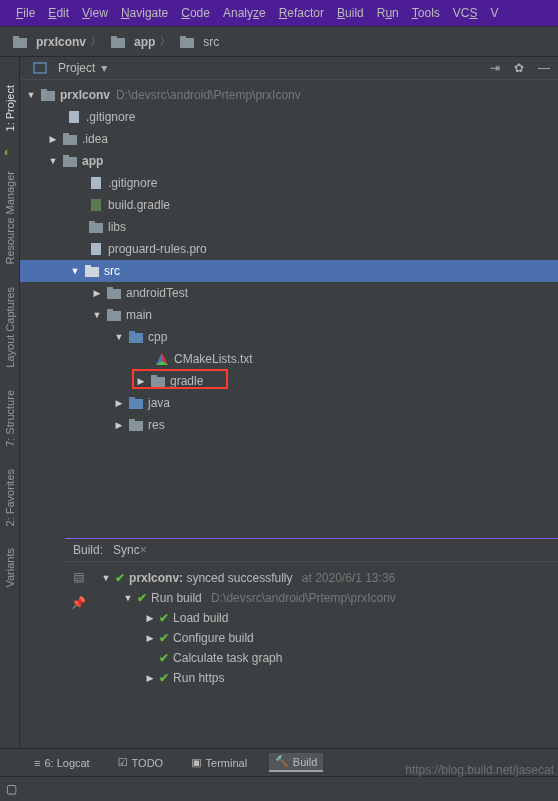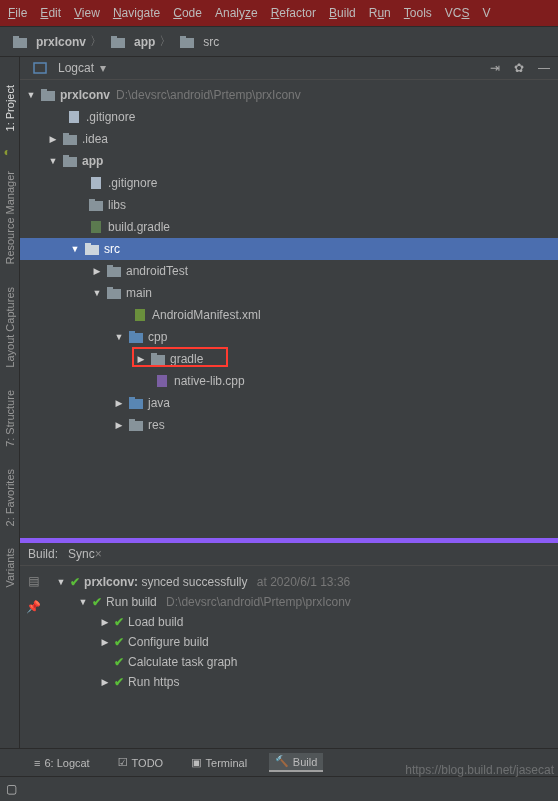--- a/index.html
+++ b/index.html
@@ -1,17 +1,17 @@
 <!DOCTYPE html>
 <html><head>
 <meta charset="utf-8">
 <style>
 * { margin: 0; padding: 0; box-sizing: border-box; font-family: "Segoe UI", Arial, sans-serif; }
 body { background: #3c3f41; color: #bbbbbb; font-size: 12px; width: 558px; height: 801px; overflow: hidden; position: relative; }
-.menubar { display: flex; gap: 1px; padding: 4px 2px; background: #7f1d1d; border-bottom: 1px solid #2b2b2b; }
+.menubar { display: flex; gap: 1px; padding: 4px 10px; background: #4c1d95; border-bottom: 1px solid #2b2b2b; }
 .menubar span { padding: 2px 6px; cursor: default; }
 .menubar span u { text-decoration: underline; }
 .breadcrumb { display: flex; align-items: center; gap: 4px; padding: 6px 8px; background: #3c3f41; border-bottom: 1px solid #2b2b2b; }
 .bc-sep { color: #888; }
 .content-wrap { display: flex; height: calc(100% - 90px); }
 .sidebar-left { width: 20px; background: #3c3f41; border-right: 1px solid #2b2b2b; display: flex; flex-direction: column; align-items: center; padding-top: 20px; gap: 6px; }
 .sidebar-left .vtab { writing-mode: vertical-rl; transform: rotate(180deg); font-size: 11px; color: #999; padding: 8px 2px; cursor: default; }
 .sidebar-left .vtab.active { color: #ddd; }
 .sidebar-left .vicon { width: 12px; height: 12px; color: #8a9a33; }
 .main-panel { flex: 1; display: flex; flex-direction: column; }
@@ -21,21 +21,21 @@
 .tree { flex: 1; overflow: auto; padding: 4px 0; background: #3c3f41; }
 .row { display: flex; align-items: center; height: 22px; padding-left: 6px; white-space: nowrap; }
 .row.selected { background: #4b6eaf; color: #fff; }
 .arrow { width: 10px; display: inline-block; color: #ccc; font-size: 9px; text-align: center; }
 .ficon { width: 16px; height: 14px; display: inline-flex; align-items: center; justify-content: center; margin: 0 4px; }
 .folder { color: #87939a; }
 .folder.blue { color: #5986b3; }
 .folder.proj { color: #87939a; }
 .label { color: #bbbbbb; }
 .label.dim { color: #777; margin-left: 6px; }
-.build-panel { border-top: 5px solid #8b5cf6; background: #3c3f41; height: 230px; display: flex; flex-direction: column; }
+.build-panel { border-top: 1px solid #8b5cf6; background: #3c3f41; height: 230px; display: flex; flex-direction: column; margin-left: 45px; }
 .build-tabs { display: flex; align-items: center; padding: 4px 8px; gap: 10px; border-bottom: 1px solid #4a4a4a; }
 .build-tabs .tab { display: flex; align-items: flex-start; }
 .build-body { flex: 1; display: flex; }
 .build-sidebar { width: 28px; display: flex; flex-direction: column; align-items: center; padding-top: 8px; gap: 12px; color: #888; }
 .build-tree { flex: 1; padding: 6px 4px; overflow: auto; }
 .brow { display: flex; align-items: center; height: 20px; white-space: nowrap; }
 .check { color: #5bbd3a; margin: 0 4px; font-weight: bold; }
 .footer { position: absolute; bottom: 24px; left: 0; right: 0; display: flex; align-items: center; gap: 16px; padding: 4px 28px; background: #3c3f41; border-top: 1px solid #2b2b2b; border-bottom: 1px solid #2b2b2b; font-size: 11px; }
 .footer .ftab { display: flex; align-items: center; gap: 4px; padding: 2px 6px; }
 .footer .ftab.active { background: #515658; border-bottom: 2px solid #a0a0a0; }
@@ -101,21 +101,21 @@
 
   <div class="main-panel">
 
     <div class="proj-header">
       <div class="title">
         <span class="ficon">
             <svg width="14" height="12">
               <rect width="12" height="10" x="1" y="1" fill="none" stroke="#5986b3" stroke-width="1.5"></rect>
             </svg>
           </span>
-        <span>Logcat</span>
+        <span>Project</span>
         <span style="color:#aaa">▾</span>
       </div>
       <div class="tools">
         <span>⇥</span>
         <span>✿</span>
         <span>—</span>
       </div>
     </div>
 
     <div class="tree">
@@ -160,36 +160,44 @@
       </div>
       <div class="row" style="padding-left:64px">
         <span class="ficon">
             <svg width="12" height="14">
               <rect width="10" height="12" x="1" y="1" fill="#a9b7c6"></rect>
             </svg>
           </span>
         <span class="label">.gitignore</span>
       </div>
       <div class="row" style="padding-left:64px">
-        <span class="ficon folder">
-            <svg width="14" height="12">
-              <rect width="14" height="10" y="2" fill="#87939a"></rect>
-              <rect width="6" height="3" fill="#87939a"></rect>
-            </svg>
-          </span>
-        <span class="label">libs</span>
-      </div>
-      <div class="row" style="padding-left:64px">
         <span class="ficon">
             <svg width="12" height="14">
               <rect width="10" height="12" x="1" y="1" fill="#5b7a4f"></rect>
             </svg>
           </span>
         <span class="label">build.gradle</span>
       </div>
+      <div class="row" style="padding-left:64px">
+        <span class="ficon folder">
+            <svg width="14" height="12">
+              <rect width="14" height="10" y="2" fill="#87939a"></rect>
+              <rect width="6" height="3" fill="#87939a"></rect>
+            </svg>
+          </span>
+        <span class="label">libs</span>
+      </div>
+      <div class="row" style="padding-left:64px">
+        <span class="ficon">
+            <svg width="12" height="14">
+              <rect width="10" height="12" x="1" y="1" fill="#a9b7c6"></rect>
+            </svg>
+          </span>
+        <span class="label">proguard-rules.pro</span>
+      </div>
       <div class="row selected" style="padding-left:50px">
         <span class="arrow" style="color:#fff">▼</span>
         <span class="ficon folder">
             <svg width="14" height="12">
               <rect width="14" height="10" y="2" fill="#cdd6dd"></rect>
               <rect width="6" height="3" fill="#cdd6dd"></rect>
             </svg>
           </span>
         <span class="label" style="color:#fff">src</span>
       </div>
@@ -205,57 +213,51 @@
       </div>
       <div class="row" style="padding-left:72px">
         <span class="arrow">▼</span>
         <span class="ficon folder">
             <svg width="14" height="12">
               <rect width="14" height="10" y="2" fill="#87939a"></rect>
               <rect width="6" height="3" fill="#87939a"></rect>
             </svg>
           </span>
         <span class="label">main</span>
-      </div>
-      <div class="row" style="padding-left:108px">
-        <span class="ficon">
-            <svg width="12" height="14">
-              <rect width="10" height="12" x="1" y="1" fill="#6a8f3c"></rect>
-            </svg>
-          </span>
-        <span class="label">AndroidManifest.xml</span>
       </div>
       <div class="row" style="padding-left:94px">
         <span class="arrow">▼</span>
         <span class="ficon folder blue">
             <svg width="14" height="12">
               <rect width="14" height="10" y="2" fill="#5986b3"></rect>
               <rect width="6" height="3" fill="#5986b3"></rect>
             </svg>
           </span>
         <span class="label">cpp</span>
       </div>
+      <div class="row" style="padding-left:130px">
+        <span class="ficon">
+            <svg width="12" height="12">
+              <polygon points="6,0 12,12 0,12" fill="#c93a3a"></polygon>
+              <polygon points="6,0 6,8 0,12" fill="#3a7cc9"></polygon>
+              <polygon points="6,8 12,12 0,12" fill="#3ac94f"></polygon>
+            </svg>
+          </span>
+        <span class="label">CMakeLists.txt</span>
+      </div>
       <div class="row" style="padding-left:116px; position:relative;">
         <div style="position:absolute; left:112px; top:-1px; right:330px; height:20px; border:2px solid #ff3b30; pointer-events:none;"></div>
         <span class="arrow">▶</span>
         <span class="ficon folder">
             <svg width="14" height="12">
               <rect width="14" height="10" y="2" fill="#87939a"></rect>
               <rect width="6" height="3" fill="#87939a"></rect>
             </svg>
           </span>
         <span class="label">gradle</span>
-      </div>
-      <div class="row" style="padding-left:130px">
-        <span class="ficon">
-            <svg width="12" height="14">
-              <rect width="10" height="12" x="1" y="1" fill="#7b5fa3"></rect>
-            </svg>
-          </span>
-        <span class="label">native-lib.cpp</span>
       </div>
       <div class="row" style="padding-left:94px">
         <span class="arrow">▶</span>
         <span class="ficon folder blue">
             <svg width="14" height="12">
               <rect width="14" height="10" y="2" fill="#5986b3"></rect>
               <rect width="6" height="3" fill="#5986b3"></rect>
             </svg>
           </span>
         <span class="label">java</span>

